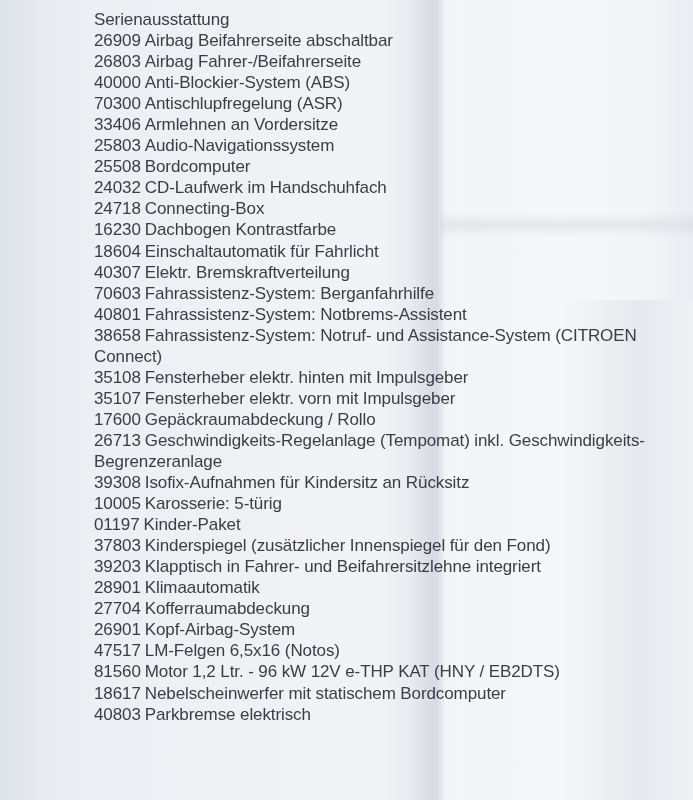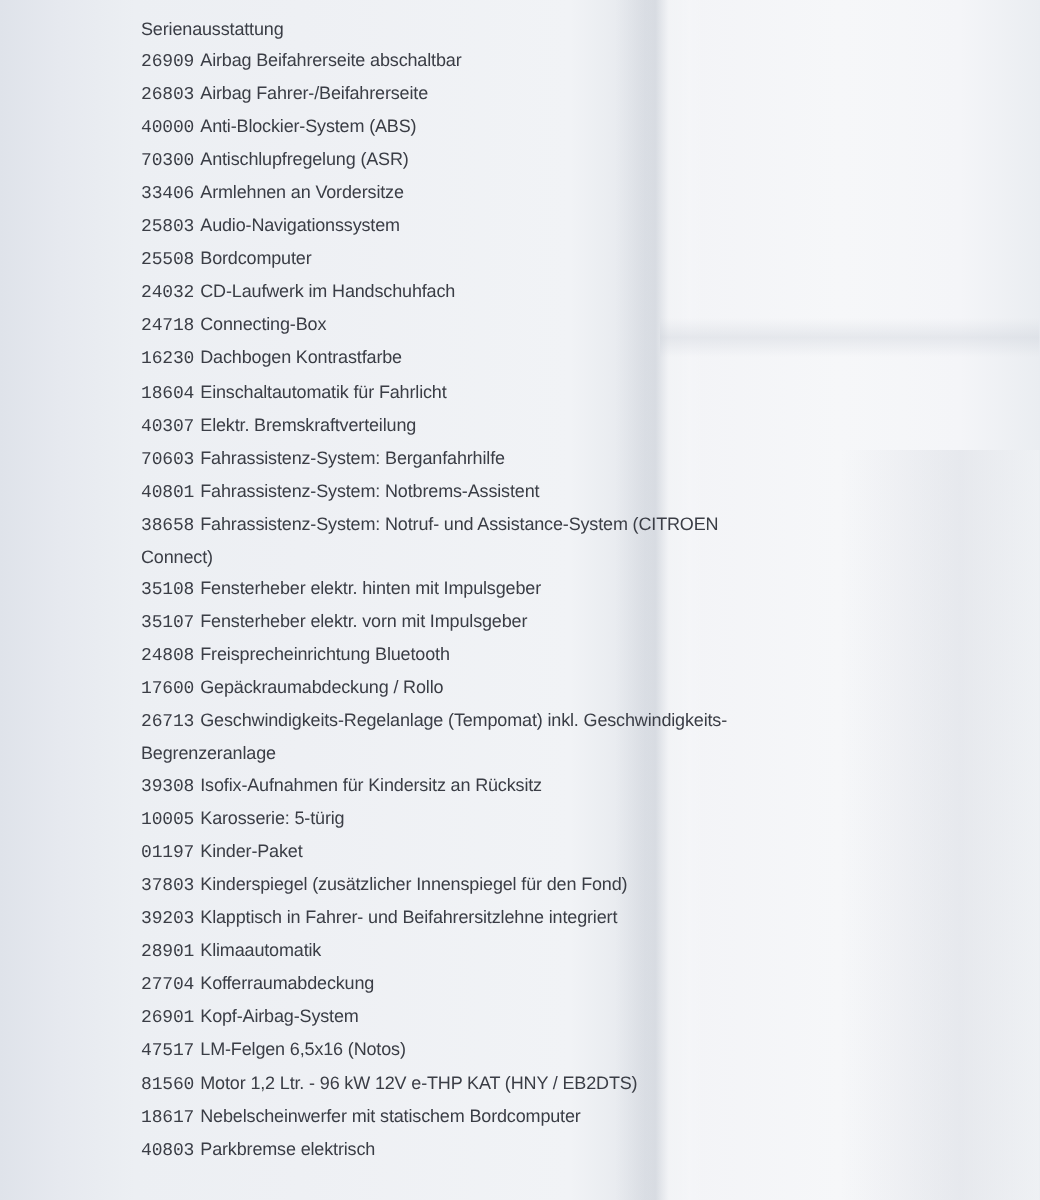--- a/index.html
+++ b/index.html
@@ -43,35 +43,34 @@
       left: 560px; top: 300px;
       width: 133px; height: 500px;
       background: linear-gradient(90deg, rgba(255,255,255,0) 0%, rgba(190,196,206,0.25) 60%, rgba(255,255,255,0.2) 100%);
       pointer-events: none;
     }
     .doc {
       position: absolute;
       left: 94px;
       top: 9px;
       color: #3a3d45;
-      font-size: 12px;
+      font-size: 17px;
       line-height: 21.05px;
       letter-spacing: -0.1px;
     }
     .doc-title {
       display: block;
       white-space: nowrap;
     }
     .item {
       display: block;
       white-space: nowrap;
     }
     .item .code {
       margin-right: 4px;
-      font-family: Liberation Mono, monospace;
     }
     .cont {
       display: block;
       white-space: nowrap;
     }
   </style>
 </head>
 <body>
 
 <div class="paper"></div>
@@ -93,21 +92,20 @@
   <span class="item"><span class="code">24718</span><span>Connecting-Box</span></span>
   <span class="item"><span class="code">16230</span><span>Dachbogen Kontrastfarbe</span></span>
   <span class="item"><span class="code">18604</span><span>Einschaltautomatik für Fahrlicht</span></span>
   <span class="item"><span class="code">40307</span><span>Elektr. Bremskraftverteilung</span></span>
   <span class="item"><span class="code">70603</span><span>Fahrassistenz-System: Berganfahrhilfe</span></span>
   <span class="item"><span class="code">40801</span><span>Fahrassistenz-System: Notbrems-Assistent</span></span>
   <span class="item"><span class="code">38658</span><span>Fahrassistenz-System: Notruf- und Assistance-System (CITROEN</span></span>
   <span class="cont">Connect)</span>
   <span class="item"><span class="code">35108</span><span>Fensterheber elektr. hinten mit Impulsgeber</span></span>
   <span class="item"><span class="code">35107</span><span>Fensterheber elektr. vorn mit Impulsgeber</span></span>
-  <span class="item"><span class="code">24808</span><span>Freisprecheinrichtung Bluetooth</span></span>
   <span class="item"><span class="code">17600</span><span>Gepäckraumabdeckung / Rollo</span></span>
   <span class="item"><span class="code">26713</span><span>Geschwindigkeits-Regelanlage (Tempomat) inkl. Geschwindigkeits-</span></span>
   <span class="cont">Begrenzeranlage</span>
   <span class="item"><span class="code">39308</span><span>Isofix-Aufnahmen für Kindersitz an Rücksitz</span></span>
   <span class="item"><span class="code">10005</span><span>Karosserie: 5-türig</span></span>
   <span class="item"><span class="code">01197</span><span>Kinder-Paket</span></span>
   <span class="item"><span class="code">37803</span><span>Kinderspiegel (zusätzlicher Innenspiegel für den Fond)</span></span>
   <span class="item"><span class="code">39203</span><span>Klapptisch in Fahrer- und Beifahrersitzlehne integriert</span></span>
   <span class="item"><span class="code">28901</span><span>Klimaautomatik</span></span>
   <span class="item"><span class="code">27704</span><span>Kofferraumabdeckung</span></span>

